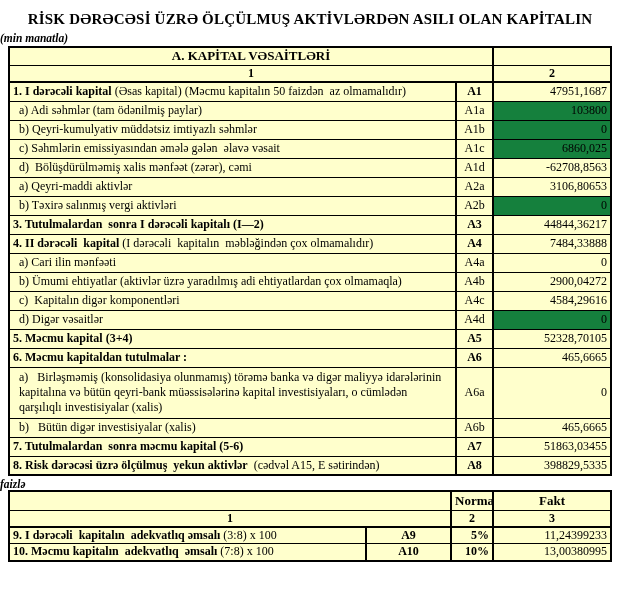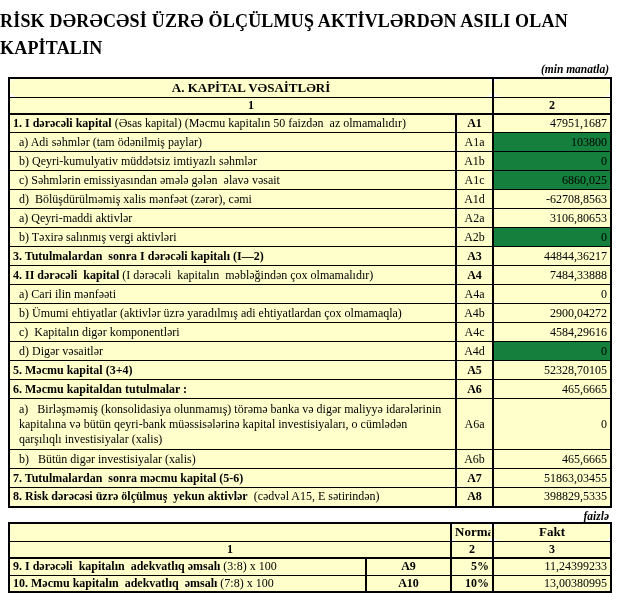--- a/index.html
+++ b/index.html
@@ -4,28 +4,29 @@
 <style>
   html,body { margin:0; padding:0; }
   body {
     width:620px; height:603px;
     background:#ffffff;
     font-family:"Liberation Serif", serif;
     color:#000;
     overflow:hidden;
   }
   .title {
+    text-align:center;
     font-weight:bold;
-    font-size:18px;
+    font-size:15px;
     line-height:1.5;
     margin-top:8px;
     letter-spacing:0.2px;
   }
   .note {
-    text-align:right;
+    text-align:left;
     font-style:italic;
     font-weight:bold;
     font-size:11.5px;
     padding-right:11px;
   }
   .note-top { margin-top:1px; margin-bottom:2px; }
   .note-mid { margin-top:2px; margin-bottom:0; }
   table {
     border-collapse:collapse;
     table-layout:fixed;
@@ -34,21 +35,21 @@
   }
   td {
     border:1px solid #000;
     background:#FFFFCC;
     font-size:12px;
     padding:0 3px;
     overflow:hidden;
     vertical-align:middle;
     line-height:1.25;
   }
-  td.head  { text-align:center; font-weight:bold; font-size:13px;border-radius:9px; }
+  td.head  { text-align:center; font-weight:bold; font-size:13px; }
   td.num   { text-align:center; font-weight:bold; border-bottom:2px solid #000; }
   td.code  { text-align:center; border-left:2px solid #000; border-right:2px solid #000; }
   td.codeb { font-weight:bold; }
   td.val   { text-align:right; }
   td.white { background:#15803d; }
   td.lbl   { text-align:left; white-space:pre-wrap; }
   td.sub   { padding-left:9px; }
   td.bcol  { border-right:2px solid #000; }
   tr.h19 { height:19px; }
   tr.h15 { height:15px; }

